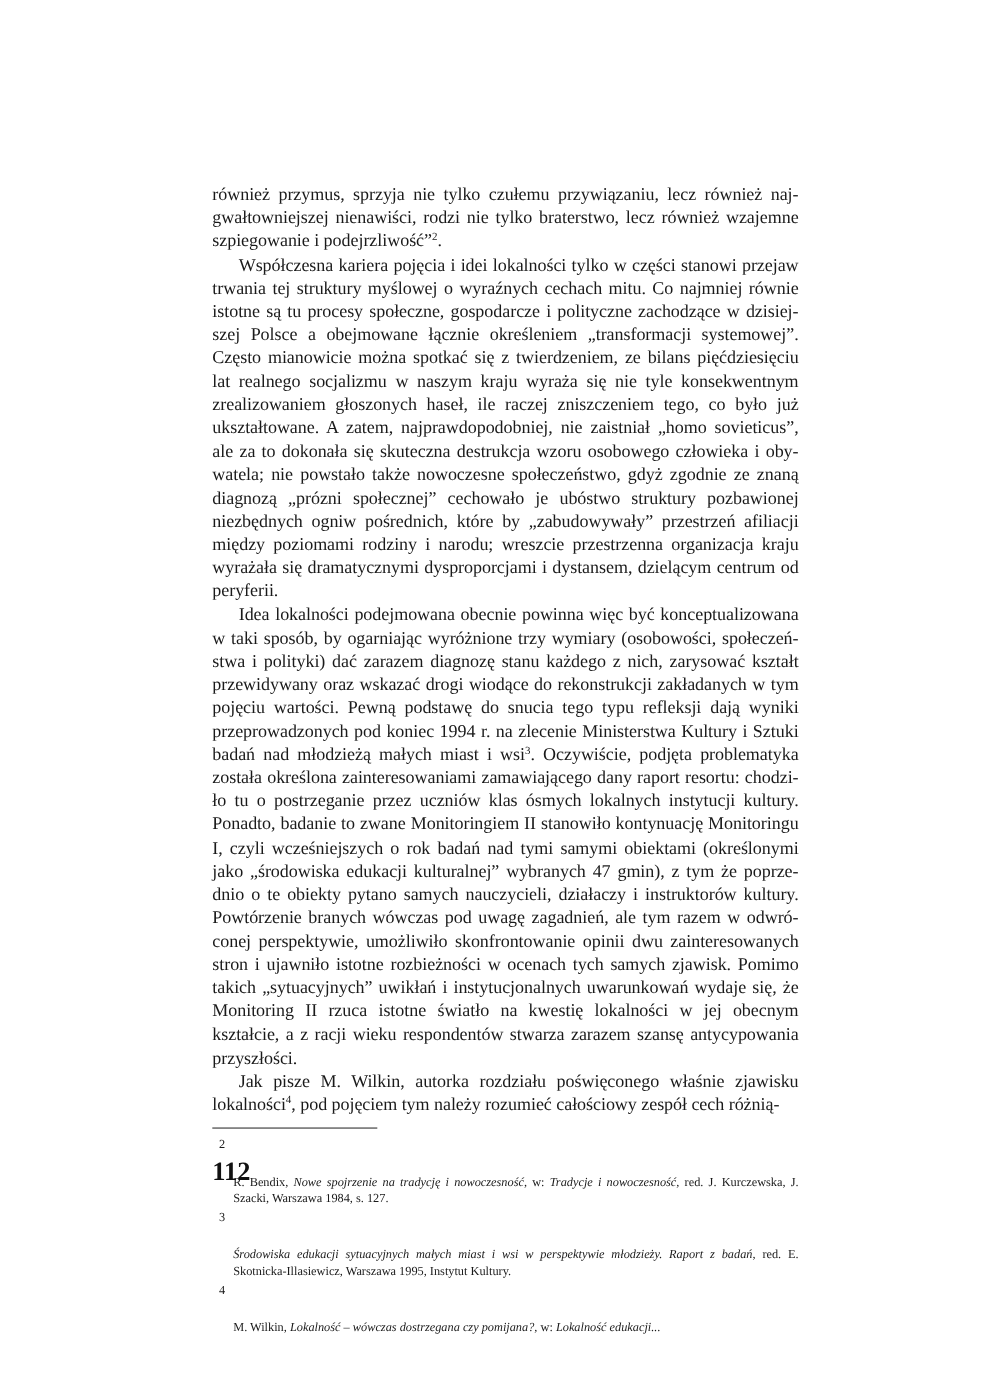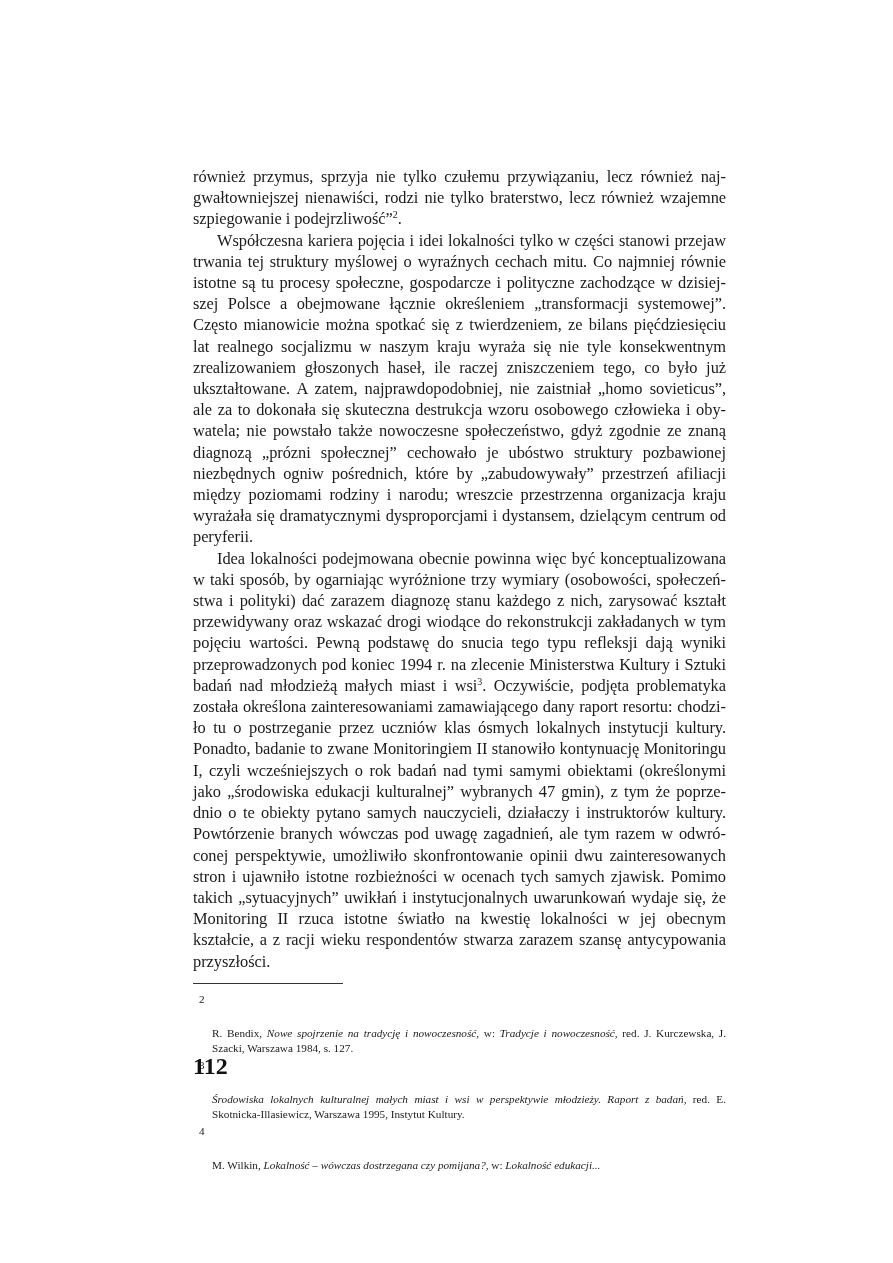--- a/index.html
+++ b/index.html
@@ -45,32 +45,33 @@
     }
   </style>
 </head>
 <body>
 
 <div class="page">
   <div class="body-text">
     <p>również przymus, sprzyja nie tylko czułemu przywiązaniu, lecz również naj­gwałtowniejszej nienawiści, rodzi nie tylko braterstwo, lecz również wzajemne szpiegowanie i podejrzliwość”<sup class="fnref">2</sup>.</p>
     <p class="indent">Współczesna kariera pojęcia i idei lokalności tylko w części stanowi przejaw trwania tej struktury myślowej o wyraźnych cechach mitu. Co najmniej równie istotne są tu procesy społeczne, gospodarcze i polityczne zachodzące w dzisiej­szej Polsce a obejmowane łącznie określeniem „transformacji systemowej”. Często mianowicie można spotkać się z twierdzeniem, ze bilans pięćdziesięciu lat realnego socjalizmu w naszym kraju wyraża się nie tyle konsekwentnym zrealizowaniem głoszonych haseł, ile raczej zniszczeniem tego, co było już ukształtowane. A zatem, najprawdopodobniej, nie zaistniał „homo sovieticus”, ale za to dokonała się skuteczna destrukcja wzoru osobowego człowieka i oby­watela; nie powstało także nowoczesne społeczeństwo, gdyż zgodnie ze znaną diagnozą „prózni społecznej” cechowało je ubóstwo struktury pozbawionej niezbędnych ogniw pośrednich, które by „zabudowywały” przestrzeń afiliacji między poziomami rodziny i narodu; wreszcie przestrzenna organizacja kraju wyrażała się dramatycznymi dysproporcjami i dystansem, dzielącym centrum od peryferii.</p>
     <p class="indent">Idea lokalności podejmowana obecnie powinna więc być konceptualizowana w taki sposób, by ogarniając wyróżnione trzy wymiary (osobowości, społeczeń­stwa i polityki) dać zarazem diagnozę stanu każdego z nich, zarysować kształt przewidywany oraz wskazać drogi wiodące do rekonstrukcji zakładanych w tym pojęciu wartości. Pewną podstawę do snucia tego typu refleksji dają wyniki przeprowadzonych pod koniec 1994 r. na zlecenie Ministerstwa Kultury i Sztuki badań nad młodzieżą małych miast i wsi<sup class="fnref">3</sup>. Oczywiście, podjęta problematyka została określona zainteresowaniami zamawiającego dany raport resortu: chodzi­ło tu o postrzeganie przez uczniów klas ósmych lokalnych instytucji kultury. Ponadto, badanie to zwane Monitoringiem II stanowiło kontynuację Monitoringu I, czyli wcześniejszych o rok badań nad tymi samymi obiektami (określonymi jako „środowiska edukacji kulturalnej” wybranych 47 gmin), z tym że poprze­dnio o te obiekty pytano samych nauczycieli, działaczy i instruktorów kultury. Powtórzenie branych wówczas pod uwagę zagadnień, ale tym razem w odwró­conej perspektywie, umożliwiło skonfrontowanie opinii dwu zainteresowanych stron i ujawniło istotne rozbieżności w ocenach tych samych zjawisk. Pomimo takich „sytuacyjnych” uwikłań i instytucjonalnych uwarunkowań wydaje się, że Monitoring II rzuca istotne światło na kwestię lokalności w jej obecnym kształcie, a z racji wieku respondentów stwarza zarazem szansę antycypowania przyszłości.</p>
+    <p class="indent">Jak pisze M. Wilkin, autorka rozdziału poświęconego właśnie zjawisku lokalności<sup class="fnref">4</sup>, pod pojęciem tym należy rozumieć całościowy zespół cech różnią-</p>
   </div>
 
   <div class="fn-divider"></div>
 
   <div class="footnotes">
     <div class="footnote">
       <span class="fn-num">2</span>
       <span class="fn-text">R. Bendix, <i>Nowe spojrzenie na tradycję i nowoczesność</i>, w: <i>Tradycje i nowoczesność</i>, red. J. Kurczewska, J. Szacki, Warszawa 1984, s. 127.</span>
     </div>
     <div class="footnote">
       <span class="fn-num">3</span>
-      <span class="fn-text"><i>Środowiska lokalnych kulturalnej małych miast i wsi w perspektywie młodzieży. Raport z badań</i>, red. E. Skotnicka-Illasiewicz, Warszawa 1995, Instytut Kultury.</span>
+      <span class="fn-text"><i>Środowiska edukacji sytuacyjnych małych miast i wsi w perspektywie młodzieży. Raport z badań</i>, red. E. Skotnicka-Illasiewicz, Warszawa 1995, Instytut Kultury.</span>
     </div>
     <div class="footnote">
       <span class="fn-num">4</span>
       <span class="fn-text">M. Wilkin, <i>Lokalność – wówczas dostrzegana czy pomijana?</i>, w: <i>Lokalność edukacji...</i></span>
     </div>
   </div>
 </div>
 
 <div class="page-number">112</div>
 

